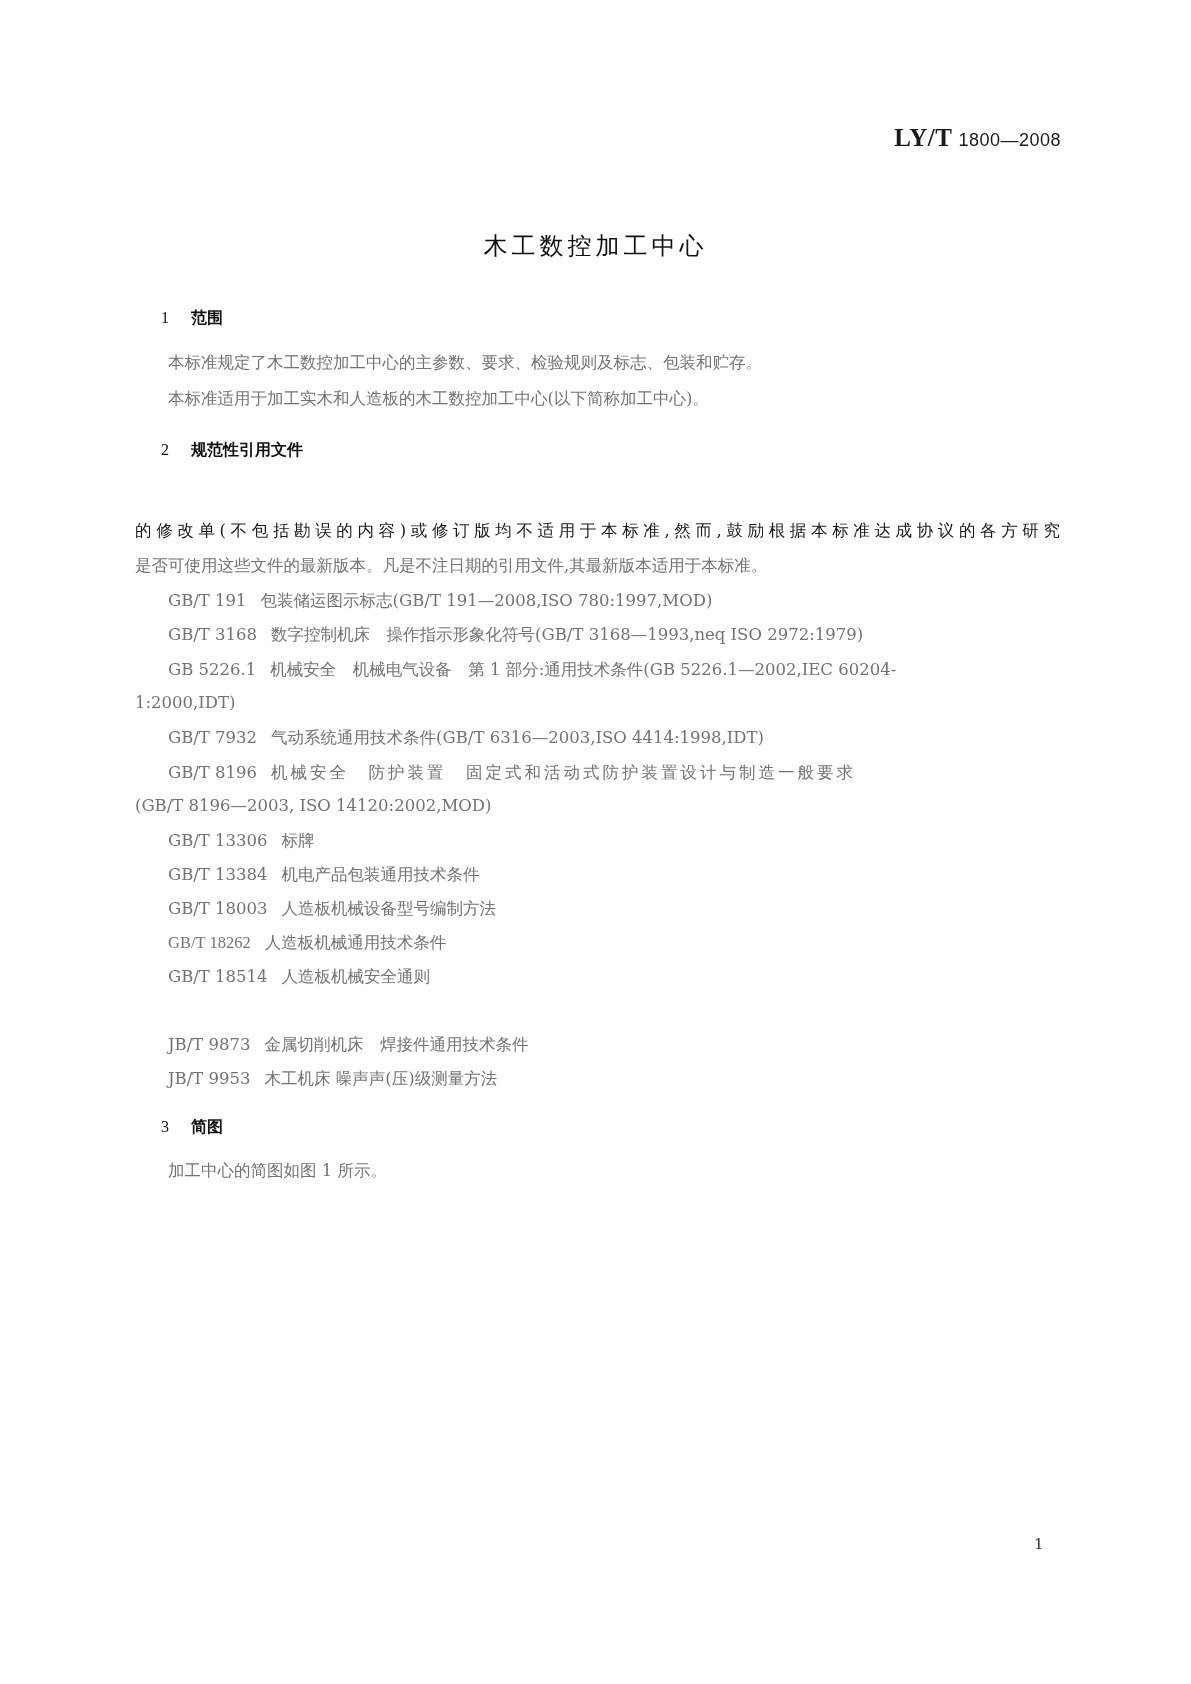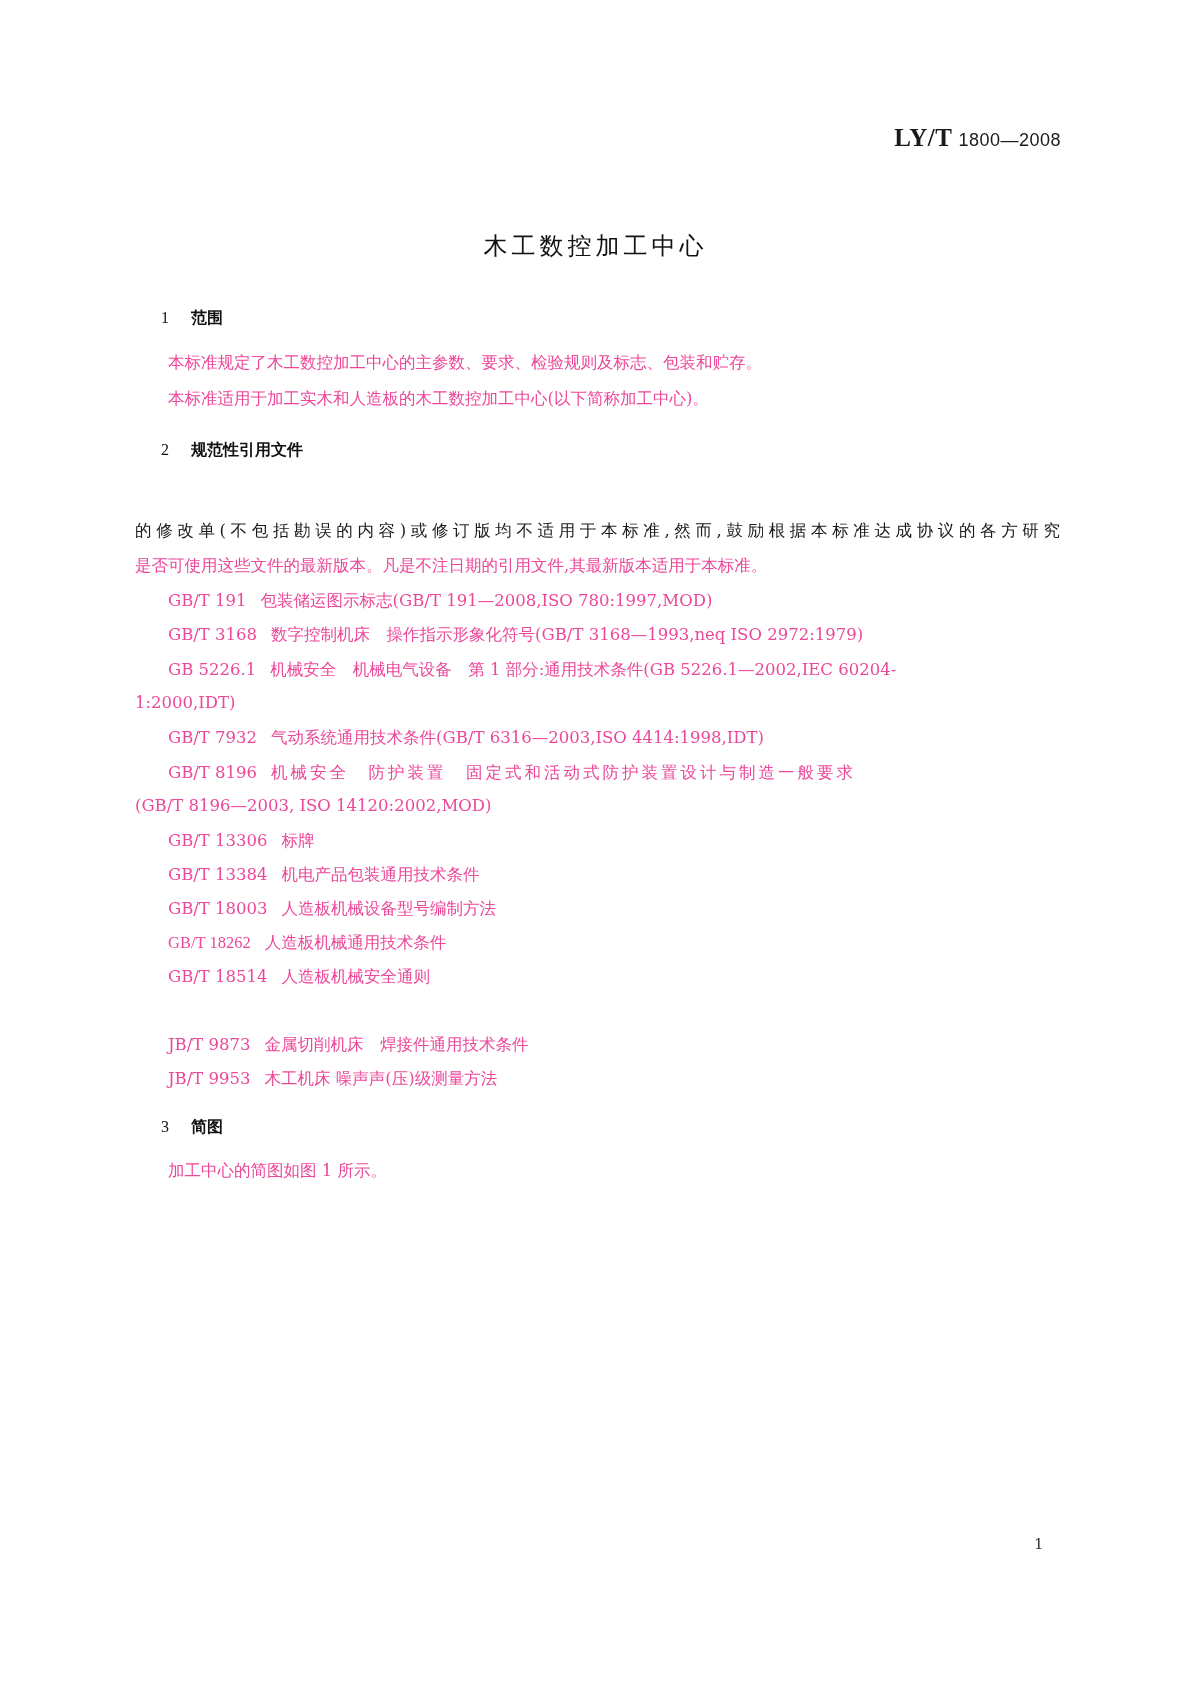--- a/index.html
+++ b/index.html
@@ -60,21 +60,21 @@
     }
     .section-heading .sec-num {
       display: inline-block;
       width: 30px;
       font-weight: normal;
     }
     .line {
       position: absolute;
       font-size: 16.5px;
       white-space: nowrap;
-      color: #ec4899;
+      color: #737373;
     }
     .ref-code {
       display: inline-block;
       margin-right: 14px;
     }
     .justify-line {
       position: absolute;
       left: 168px;
       width: 892px;
       font-size: 16.5px;

